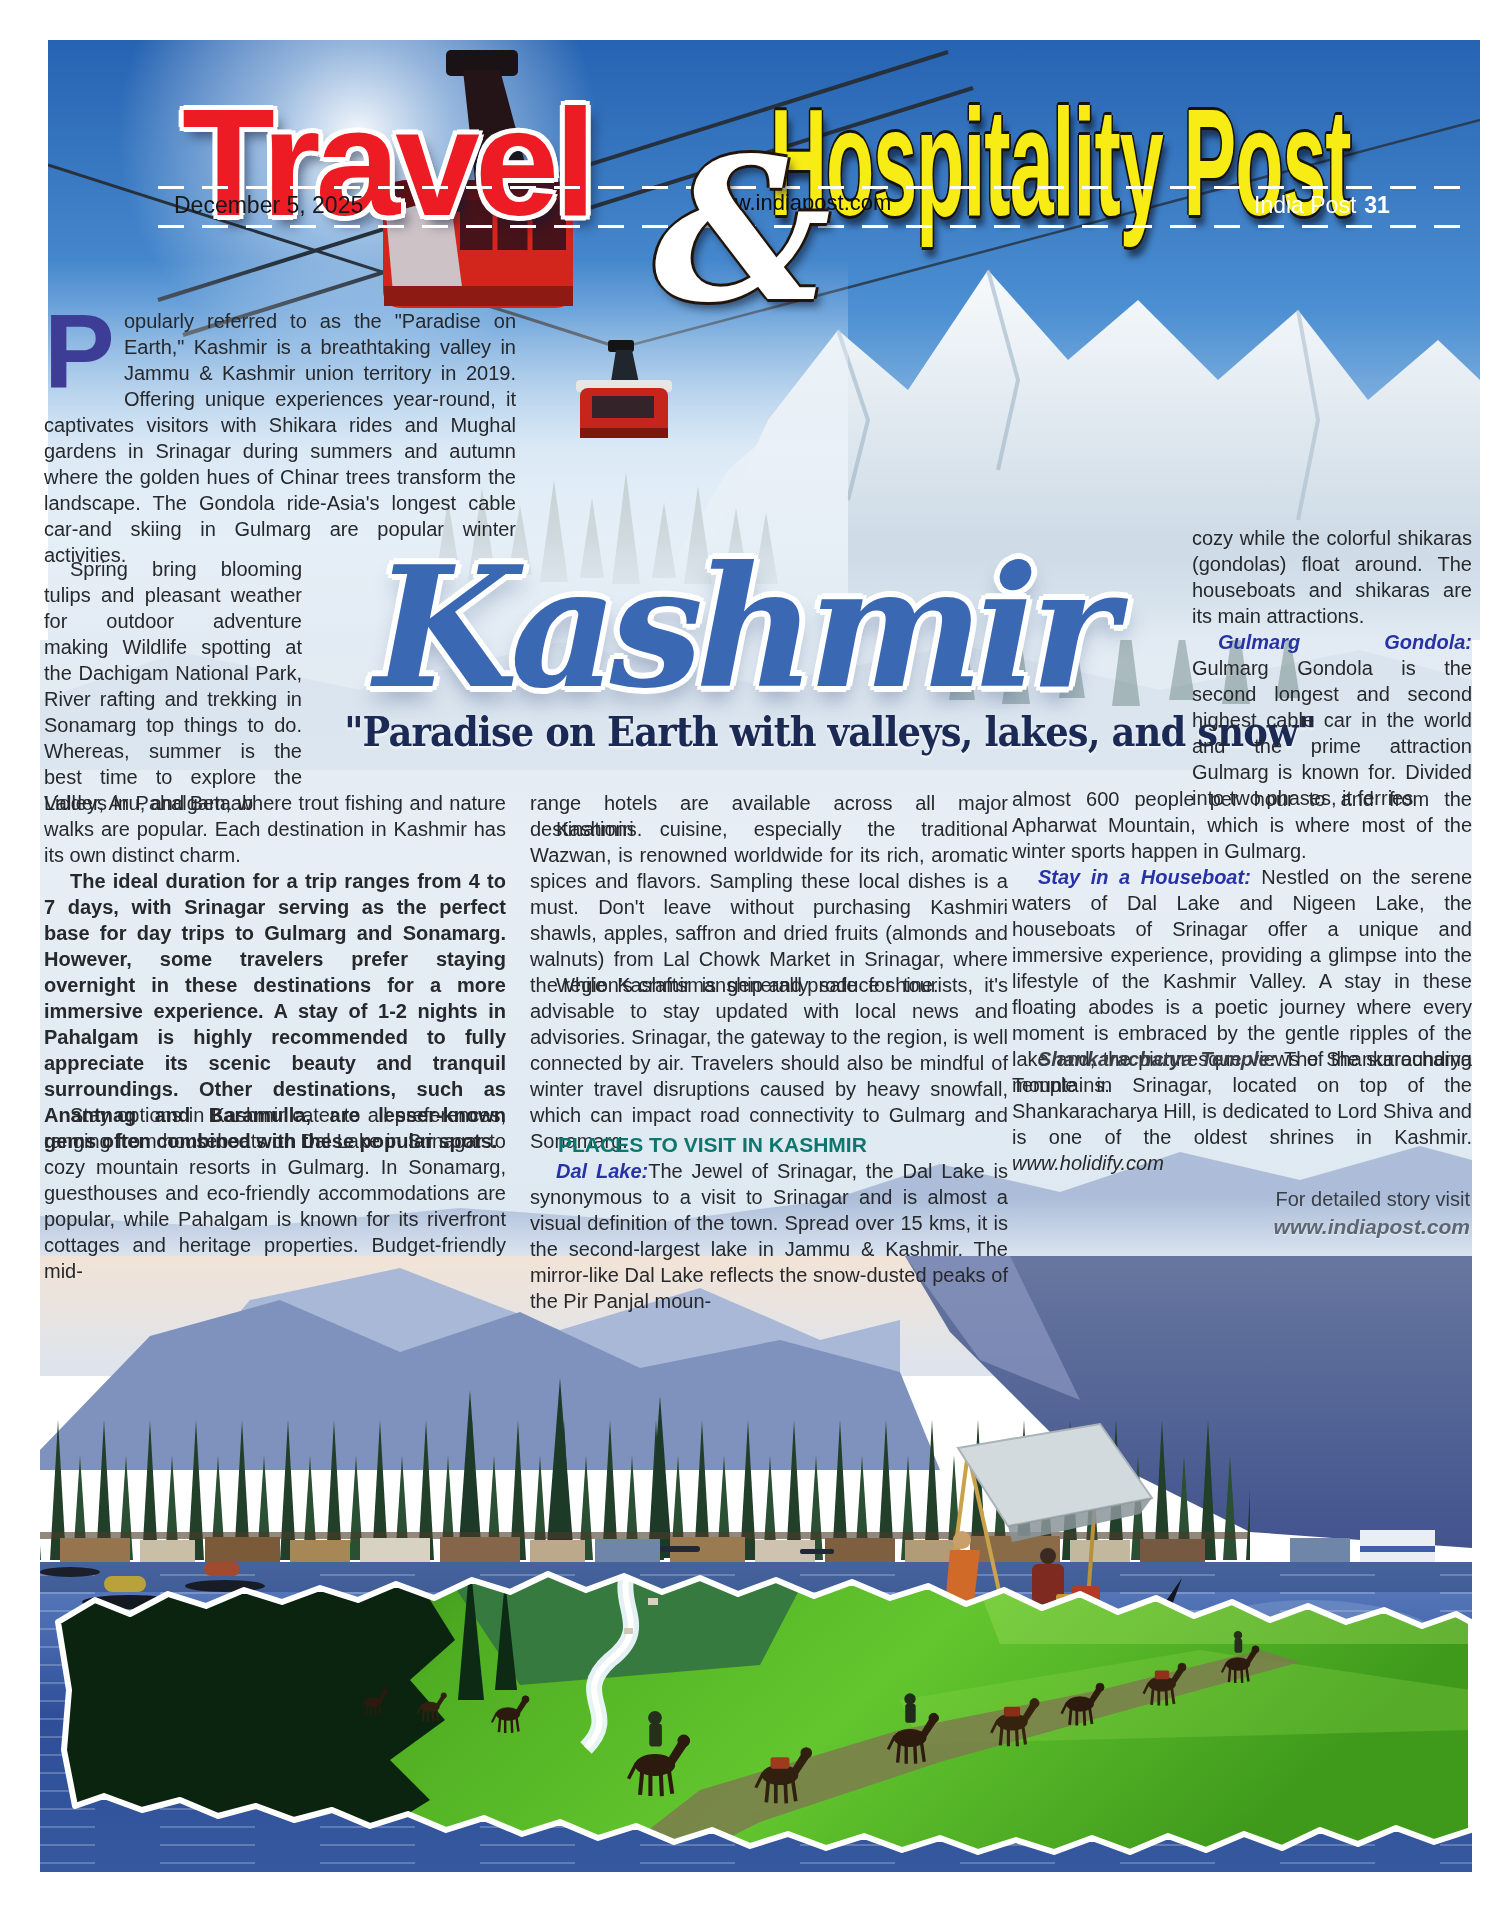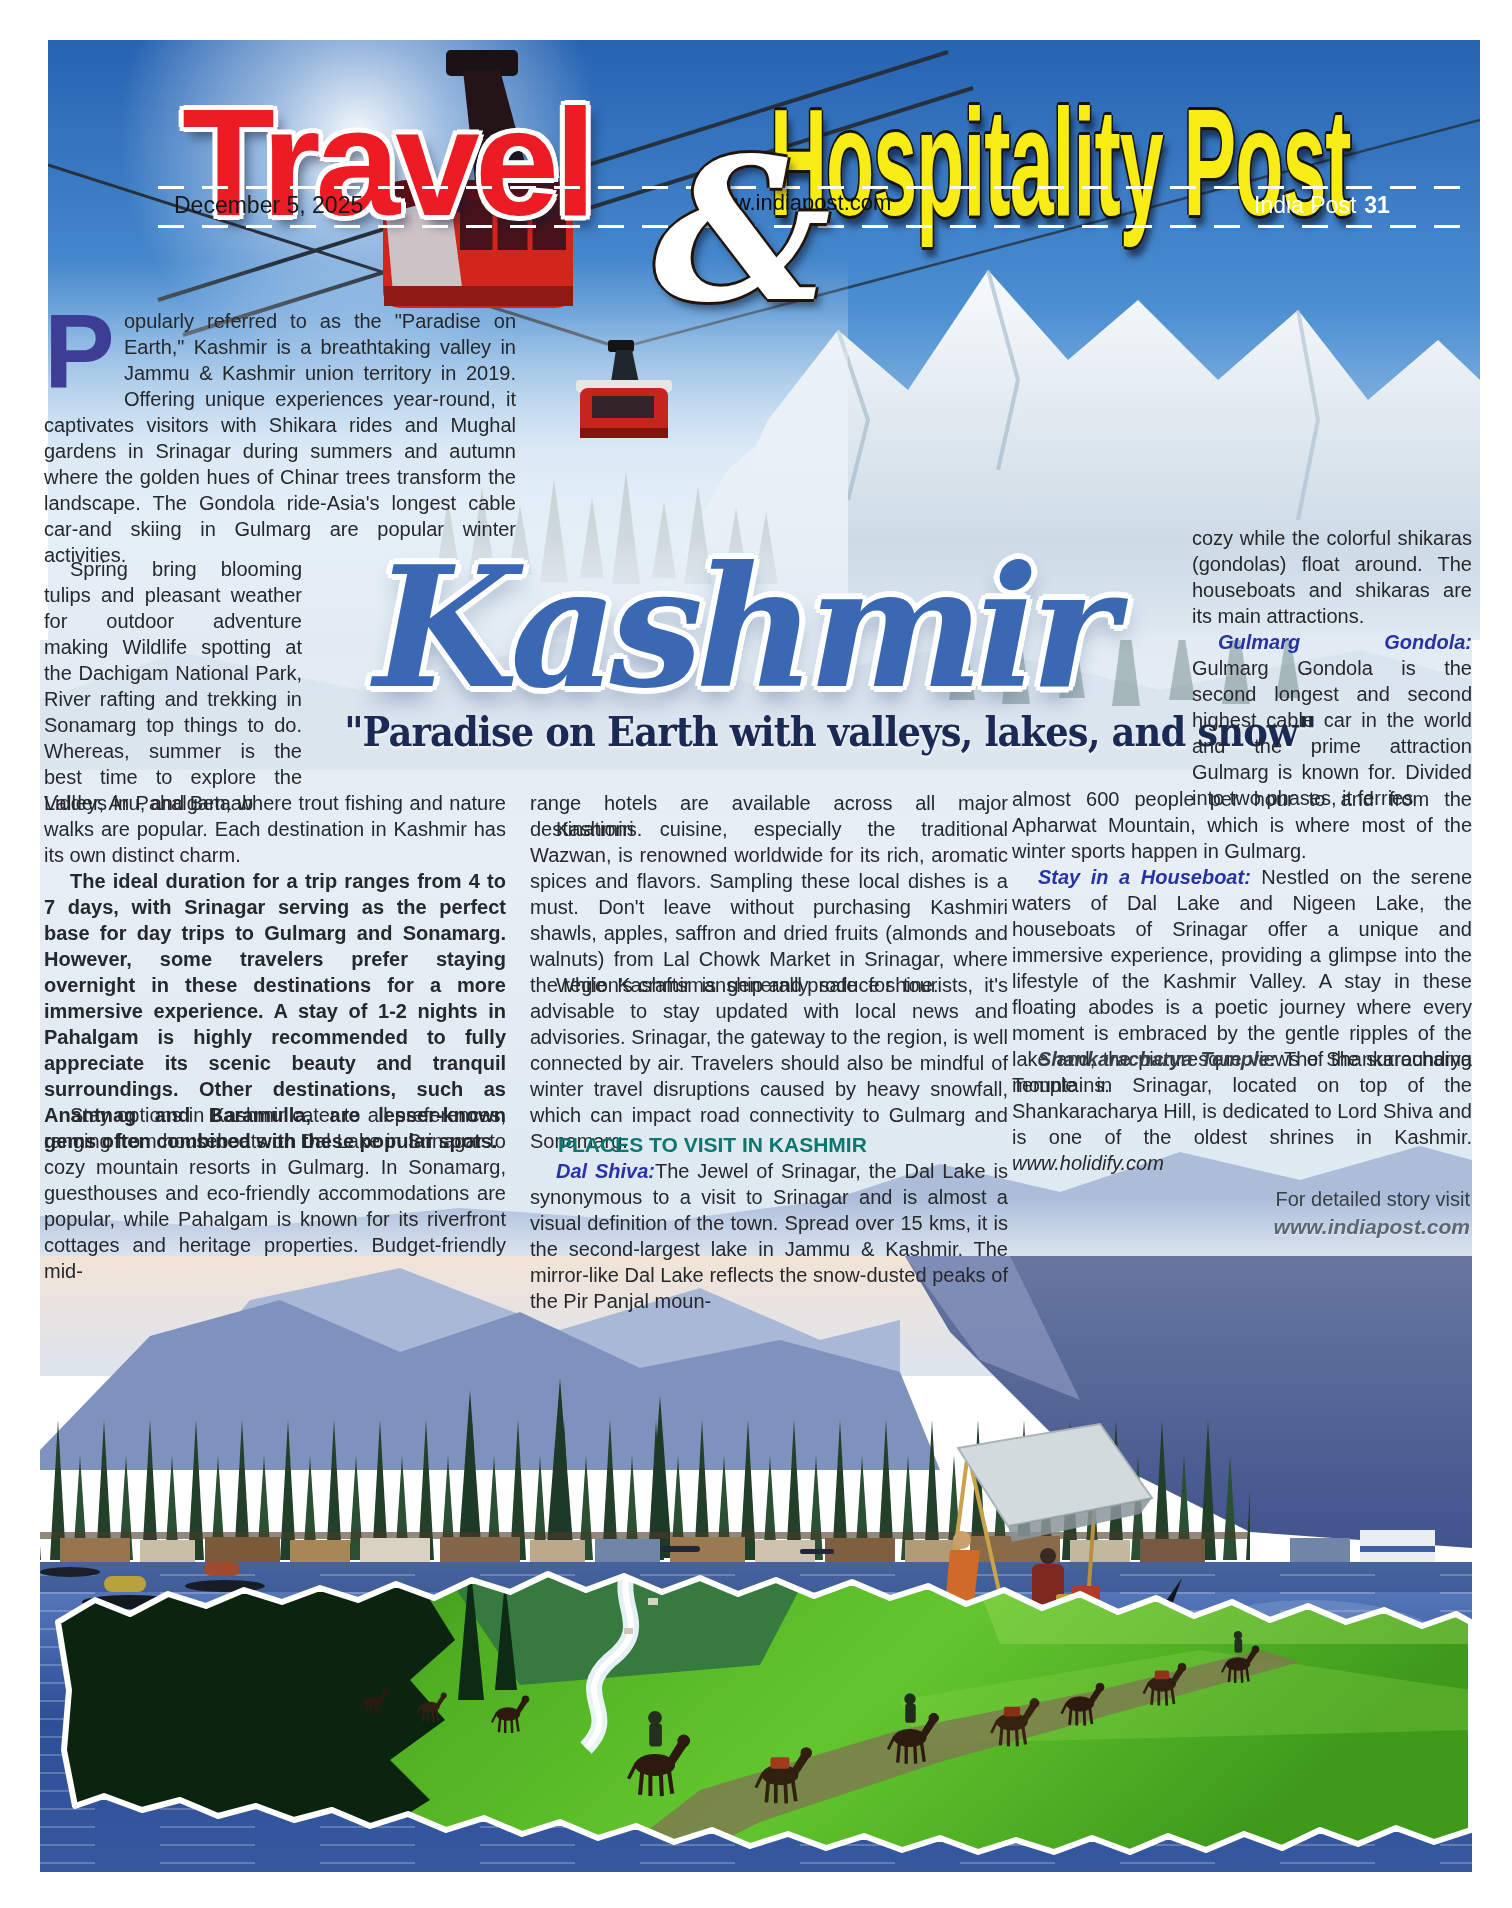--- a/index.html
+++ b/index.html
@@ -204,21 +204,21 @@
   <div class="tx p2a ind">Spring bring blooming tulips and pleasant weather for outdoor adventure making Wildlife spotting at the Dachigam National Park, River rafting and trekking in Sonamarg top things to do. Whereas, summer is the best time to explore the Lidder, Aru, and Betaab</div>
   <div class="tx p2b">Valleys in Pahalgam, where trout fishing and nature walks are popular. Each destination in Kashmir has its own distinct charm.</div>
   <div class="tx p3 ind">The ideal duration for a trip ranges from 4 to 7 days, with Srinagar serving as the perfect base for day trips to Gulmarg and Sonamarg. However, some travelers prefer staying overnight in these destinations for a more immersive experience. A stay of 1-2 nights in Pahalgam is highly recommended to fully appreciate its scenic beauty and tranquil surroundings. Other destinations, such as Anantnag and Baramulla, are lesser-known gems often combined with these popular spots.</div>
   <div class="tx p4 ind">Stay options in Kashmir cater to all preferences, ranging from houseboats on Dal Lake in Srinagar to cozy mountain resorts in Gulmarg. In Sonamarg, guesthouses and eco-friendly accommodations are popular, while Pahalgam is known for its riverfront cottages and heritage properties. Budget-friendly mid-</div>
 
   <div class="tx m1">range hotels are available across all major destinations.</div>
   <div class="tx m2 ind">Kashmiri cuisine, especially the traditional Wazwan, is renowned worldwide for its rich, aromatic spices and flavors. Sampling these local dishes is a must. Don't leave without purchasing Kashmiri shawls, apples, saffron and dried fruits (almonds and walnuts) from Lal Chowk Market in Srinagar, where the region's craftsmanship and produce shine.</div>
   <div class="tx m3 ind">While Kashmir is generally safe for tourists, it's advisable to stay updated with local news and advisories. Srinagar, the gateway to the region, is well connected by air. Travelers should also be mindful of winter travel disruptions caused by heavy snowfall, which can impact road connectivity to Gulmarg and Sonamarg.</div>
   <div class="tx places" style="color:#0f766e;">PLACES TO VISIT IN KASHMIR</div>
   <div class="tx m4 ind">
-    <span class="lbl-blue" style="color:#2732A6;">Dal Shiva:</span><span>The Jewel of Srinagar, the Dal Lake is synonymous to a visit to Srinagar and is almost a visual definition of the town. Spread over 15 kms, it is the second-largest lake in Jammu &amp; Kashmir. The mirror-like Dal Lake reflects the snow-dusted peaks of the Pir Panjal moun-</span>
+    <span class="lbl-blue" style="color:#2732A6;">Dal Lake:</span><span>The Jewel of Srinagar, the Dal Lake is synonymous to a visit to Srinagar and is almost a visual definition of the town. Spread over 15 kms, it is the second-largest lake in Jammu &amp; Kashmir. The mirror-like Dal Lake reflects the snow-dusted peaks of the Pir Panjal moun-</span>
   </div>
 
   <div class="tx r1">cozy while the colorful shikaras (gondolas) float around. The houseboats and shikaras are its main attractions.</div>
   <div class="tx r2 ind">
     <span class="lbl-blue" style="color:#2732A6;">Gulmarg Gondola:</span><span> Gulmarg Gondola is the second longest and second highest cable car in the world and the prime attraction Gulmarg is known for. Divided into two phases, it ferries</span>
   </div>
   <div class="tx r3">almost 600 people per hour to and from the Apharwat Mountain, which is where most of the winter sports happen in Gulmarg.</div>
   <div class="tx r4 ind">
     <span class="lbl-blue" style="color:#2732A6;">Stay in a Houseboat:</span><span> Nestled on the serene waters of Dal Lake and Nigeen Lake, the houseboats of Srinagar offer a unique and immersive experience, providing a glimpse into the lifestyle of the Kashmir Valley. A stay in these floating abodes is a poetic journey where every moment is embraced by the gentle ripples of the lake and, the picturesque views of the surrounding mountains.</span>
   </div>

